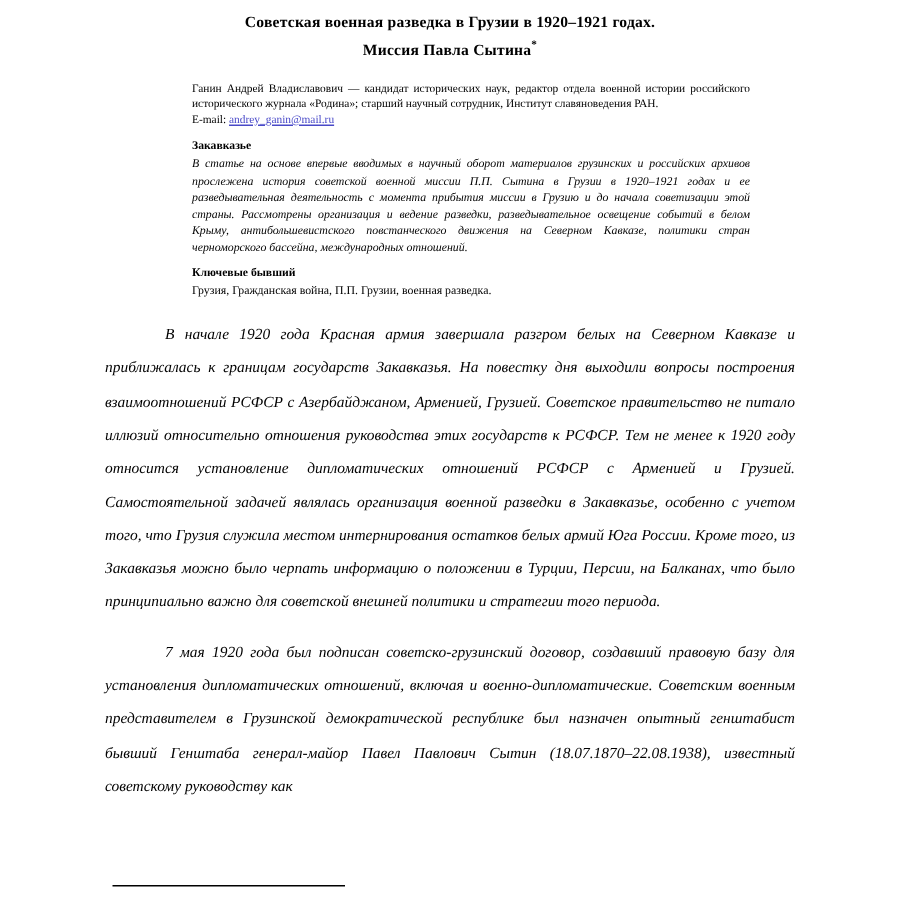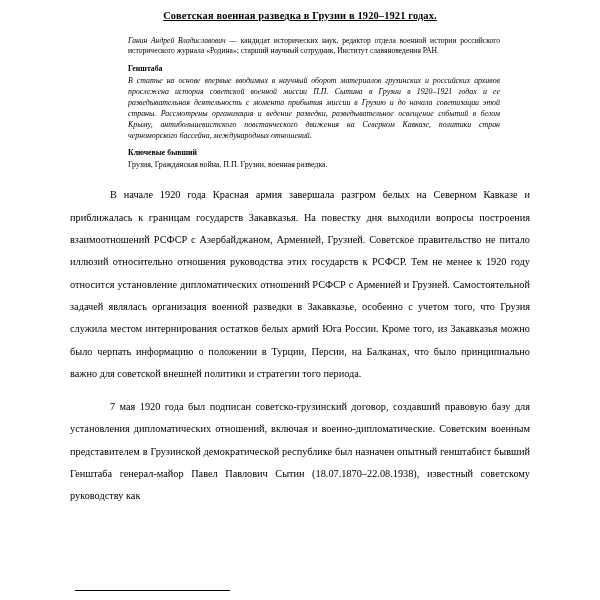--- a/index.html
+++ b/index.html
@@ -27,42 +27,40 @@
   .title-block {
     text-align: center;
     padding: 9px 70px 0 70px;
     box-sizing: border-box;
   }
   .title-line {
     font-weight: bold;
     font-size: 10.4px;
     line-height: 13.6px;
     letter-spacing: 0.15px;
-    text-decoration: underline;
   }
   .title-line .asterisk {
     font-weight: bold;
     font-size: 7.5px;
     vertical-align: super;
   }
 
   
   .meta-block {
     margin-left: 128px;
     margin-right: 100px;
     margin-top: 13px;
   }
   .author-para {
     font-size: 7.6px;
     line-height: 10.6px;
     text-align: justify;
     text-justify: inter-word;
   }
   .author-name {
-    font-style: italic;
   }
   .email-line {
     font-size: 7.6px;
     line-height: 10.6px;
     margin-top: 0px;
   }
   .email-link {
     color: #4949c8;
     text-decoration: underline;
   }
@@ -85,20 +83,21 @@
     font-size: 7.9px;
     line-height: 11.1px;
     margin-top: 1px;
   }
 
   
   .body-block {
     margin-left: 70px;
     margin-right: 70px;
     margin-top: 14px;
+    font-style: italic;
   }
   .body-para {
     font-size: 10.3px;
     line-height: 22.3px;
     text-align: justify;
     text-justify: inter-word;
     text-indent: 40px;
     margin: 0 0 0 0;
   }
   .body-para + .body-para {
@@ -115,28 +114,30 @@
     border-top: 1px solid #000000;
   }
 </style>
 </head>
 <body>
 
 <div class="page">
 
   <div class="title-block">
     <div class="title-line">Советская военная разведка в Грузии в 1920–1921 годах.</div>
+    <div class="title-line"><span>Миссия Павла Сытина</span><span class="asterisk">*</span></div>
   </div>
 
   <div class="meta-block">
 
     <div class="author-para"><span class="author-name">Ганин Андрей Владиславович</span><span> — кандидат исторических наук, редактор отдела военной истории российского исторического журнала «Родина»; старший научный сотрудник, Институт славяноведения РАН.</span></div>
 
+    <div class="email-line"><span>E-mail: </span><span class="email-link">andrey_ganin@mail.ru</span></div>
 
-    <div class="section-head">Генштаба</div>
+    <div class="section-head">Закавказье</div>
     <div class="abstract-para">В статье на основе впервые вводимых в научный оборот материалов грузинских и российских архивов прослежена история советской военной миссии П.П. Сытина в Грузии в 1920–1921 годах и ее разведывательная деятельность с момента прибытия миссии в Грузию и до начала советизации этой страны. Рассмотрены организация и ведение разведки, разведывательное освещение событий в белом Крыму, антибольшевистского повстанческого движения на Северном Кавказе, политики стран черноморского бассейна, международных отношений.</div>
 
     <div class="section-head">Ключевые бывший</div>
     <div class="keywords-para">Грузия, Гражданская война, П.П. Грузии, военная разведка.</div>
 
   </div>
 
   <div class="body-block">
     <p class="body-para">В начале 1920 года Красная армия завершала разгром белых на Северном Кавказе и приближалась к границам государств Закавказья. На повестку дня выходили вопросы построения взаимоотношений РСФСР с Азербайджаном, Арменией, Грузией. Советское правительство не питало иллюзий относительно отношения руководства этих государств к РСФСР. Тем не менее к 1920 году относится установление дипломатических отношений РСФСР с Арменией и Грузией. Самостоятельной задачей являлась организация военной разведки в Закавказье, особенно с учетом того, что Грузия служила местом интернирования остатков белых армий Юга России. Кроме того, из Закавказья можно было черпать информацию о положении в Турции, Персии, на Балканах, что было принципиально важно для советской внешней политики и стратегии того периода.</p>
     <p class="body-para">7 мая 1920 года был подписан советско-грузинский договор, создавший правовую базу для установления дипломатических отношений, включая и военно-дипломатические. Советским военным представителем в Грузинской демократической республике был назначен опытный генштабист бывший Генштаба генерал-майор Павел Павлович Сытин (18.07.1870–22.08.1938), известный советскому руководству как</p>

